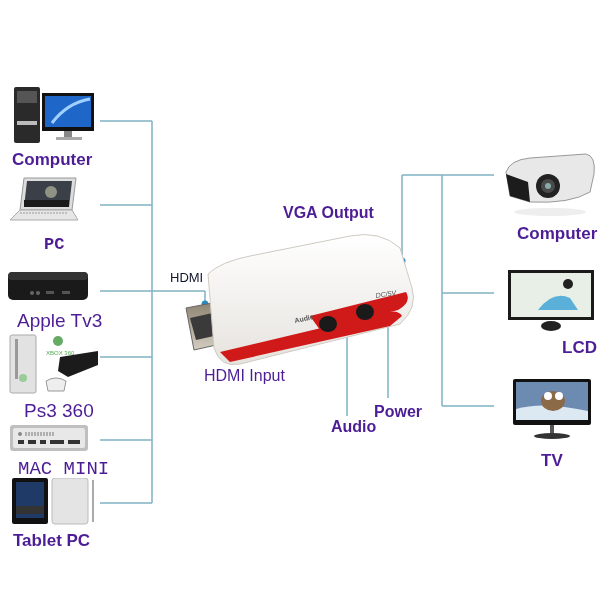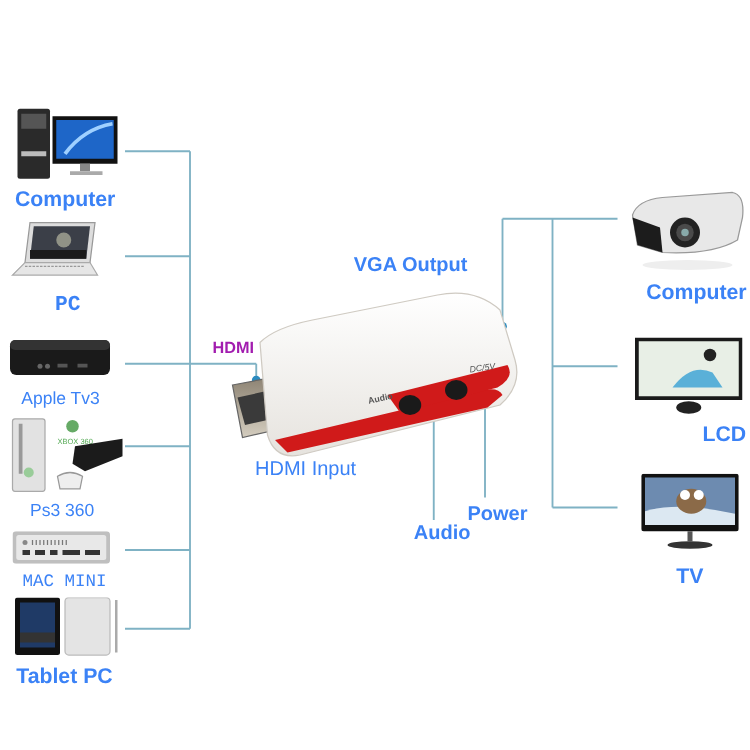--- a/index.html
+++ b/index.html
@@ -1,19 +1,19 @@
 <!DOCTYPE html>
 <html><head>
 <meta charset="utf-8">
 <style>
   html,body{margin:0;padding:0;background:#fff;}
   body{width:600px;height:600px;position:relative;overflow:hidden;font-family:"Liberation Sans",sans-serif;}
-  .lbl{position:absolute;color:#3b82f6;white-space:nowrap;}
+  .lbl{position:absolute;color:#4c1d95;white-space:nowrap;}
   .b{font-weight:bold;font-size:17px;}
-  .n{font-size:14px;font-weight:normal;}
+  .n{font-size:19px;font-weight:normal;}
   svg{position:absolute;left:0;top:0;}
   .dev{position:absolute;}
 </style>
 </head>
 <body>
 
 <svg width="600" height="600">
   <g stroke="#7fb2c4" stroke-width="1.5" fill="none">
     <line x1="100" y1="121" x2="152" y2="121"></line>
     <line x1="100" y1="205" x2="152" y2="205"></line>
@@ -106,21 +106,21 @@
     <rect x="2" y="0" width="36" height="46" rx="2" fill="#111"></rect>
     <rect x="6" y="4" width="28" height="36" fill="#1f3a66"></rect>
     <rect x="6" y="28" width="28" height="8" fill="#333"></rect>
     <rect x="42" y="0" width="36" height="46" rx="3" fill="#e4e4e4" stroke="#bbb"></rect>
     <rect x="82" y="2" width="2" height="42" fill="#aaa"></rect>
   </svg>
 </div>
 <div class="lbl b" style="left:13px;top:531px;">Tablet PC</div>
 
 <div class="lbl b" style="left:283px;top:204px;font-size:16px;">VGA Output</div>
-<div class="lbl" style="left:170px;top:270px;font-size:13px;font-weight:bold;color:#a21caf;">HDMI</div>
+<div class="lbl" style="left:170px;top:270px;font-size:13px;font-weight:normal;color:#0f172a;">HDMI</div>
 <div class="lbl" style="left:204px;top:367px;font-size:16px;">HDMI Input</div>
 <div class="lbl b" style="left:331px;top:418px;font-size:16px;">Audio</div>
 <div class="lbl b" style="left:374px;top:403px;font-size:16px;">Power</div>
 
 <div class="dev" style="left:180px;top:228px;width:245px;height:140px;">
   <svg width="245" height="140" style="position:static">
     <defs>
       <linearGradient id="plug" x1="0" y1="0" x2="0" y2="1">
         <stop offset="0" stop-color="#8a8070"></stop>
           <stop offset="1" stop-color="#d4cdbf"></stop>

